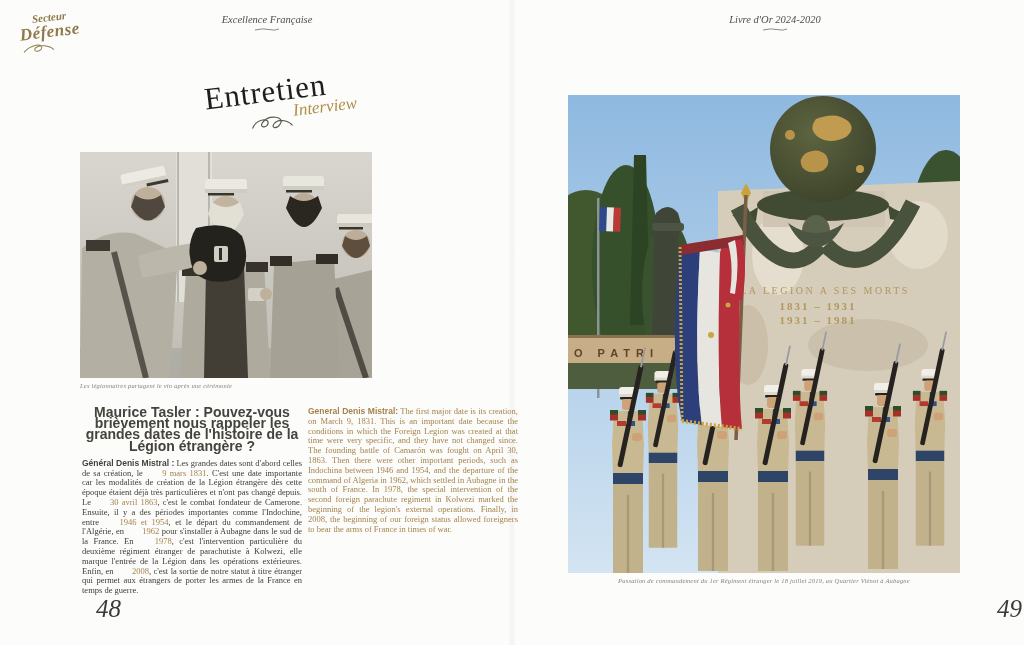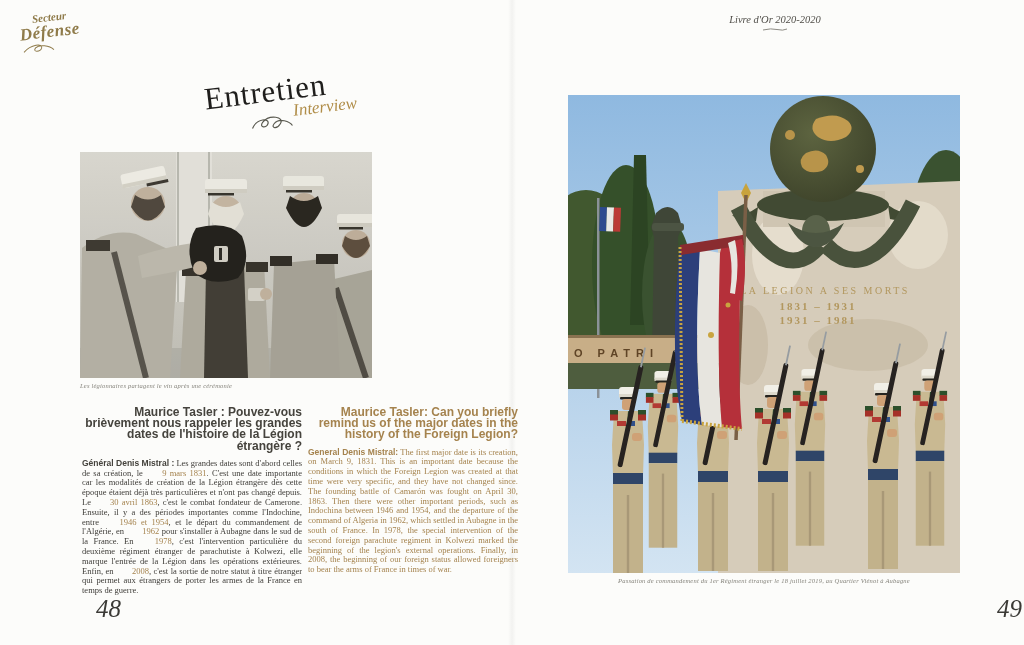--- a/index.html
+++ b/index.html
@@ -24,21 +24,21 @@
   .photo-right{left:568px;top:95px;width:392px;height:478px;}
   .photo-left svg,.photo-right svg{display:block;width:100%;height:100%;}
   .caption{font-style:italic;font-size:6.5px;color:#85837b;letter-spacing:.2px;}
   .caption-left{left:80px;top:382px;width:292px;}
   .caption-right{left:568px;top:577px;width:392px;text-align:center;}
 
   
   .col{line-height:9.8px;font-size:8.5px;text-align:justify;}
   .col-fr{left:82px;top:407px;width:220px;}
   .col-en{left:308px;top:407px;width:210px;color:#a5834e;}
-  .q{font-family:"Liberation Sans",sans-serif;font-weight:bold;font-size:12px;line-height:11.2px;margin:0 0 7px 0;text-align:right;}
+  .q{font-family:"Liberation Sans",sans-serif;font-weight:bold;font-size:14px;line-height:11.2px;margin:0 0 7px 0;text-align:center;}
   .q-fr{color:#45433d;}
   .q-en{color:#a5834e;}
   .speaker{font-family:"Liberation Sans",sans-serif;font-weight:bold;}
   .speaker-fr{color:#45433d;}
   .ans{margin:0;}
   .hl{color:#a5834e;margin-left:16px;}
 
   
   .pagenum{font-style:italic;font-size:25px;color:#3b3a36;margin-left:46px;}
   .pn-left{left:50px;top:595px;}
@@ -54,23 +54,29 @@
   <div class="abs gutter"></div>
 
   <div class="abs logo">
     <div class="l1">Secteur</div>
     <div class="l2">Défense</div>
     <svg width="34" height="12" viewBox="0 0 34 12">
       <path d="M2,8 C10,1 22,1 20,6 C18,10 10,9 14,5 C18,2 28,4 32,9" stroke="#8f7b4a" stroke-width="1" fill="none"></path>
     </svg>
   </div>
 
+  <div class="abs running" style="left:182px;top:14px;width:170px;">
+    <span>Excellence Française</span>
+    <svg class="flourish-dash" width="26" height="5" viewBox="0 0 26 5">
+      <path d="M1,3 Q9,1 15,2.5 Q21,4 25,2" stroke="#8d8b84" stroke-width="1" fill="none"></path>
+    </svg>
+  </div>
 
   <div class="abs running" style="left:690px;top:14px;width:170px;">
-    <span>Livre d'Or 2020-2020</span>
+    <span>Livre d'Or 2024-2020</span>
     <svg class="flourish-dash" width="26" height="5" viewBox="0 0 26 5">
       <path d="M1,3 Q9,1 15,2.5 Q21,4 25,2" stroke="#8d8b84" stroke-width="1" fill="none"></path>
     </svg>
   </div>
 
   <div class="abs title-fr">Entretien</div>
   <div class="abs title-en">Interview</div>
   <svg class="abs title-flourish" width="44" height="22" viewBox="0 0 44 22">
     <path d="M2,14 C8,4 20,6 18,11 C16,16 8,14 13,9 C20,2 36,6 30,13 C26,18 20,16 24,12 C30,6 40,12 42,16" stroke="#5a5a50" stroke-width="1.2" fill="none"></path>
   </svg>
@@ -138,21 +144,20 @@
     </svg>
   </div>
   <div class="abs caption caption-left">Les légionnaires partagent le vin après une cérémonie</div>
 
   <div class="abs col col-fr">
     <p class="q q-fr"><span class="speaker speaker-fr">Maurice Tasler :</span><span> Pouvez-vous brièvement nous rappeler les grandes dates de l'histoire de la Légion étrangère ?</span></p>
     <p class="ans"><span class="speaker speaker-fr">Général Denis Mistral :</span><span><span>  Les grandes dates sont d'abord celles de sa création, le </span><span class="hl">9 mars 1831</span><span>. C'est une date importante car les modalités de création de la Légion étrangère dès cette époque étaient déjà très particulières et n'ont pas changé depuis. Le </span><span class="hl">30 avril 1863</span><span>, c'est le combat fondateur de Camerone. Ensuite, il y a des périodes importantes comme l'Indochine, entre </span><span class="hl">1946 et 1954</span><span>, et le départ du commandement de l'Algérie, en </span><span class="hl">1962</span><span> pour s'installer à Aubagne dans le sud de la France. En </span><span class="hl">1978</span><span>, c'est l'intervention particulière du deuxième régiment étranger de parachutiste à Kolwezi, elle marque l'entrée de la Légion dans les opérations extérieures. Enfin, en </span><span class="hl">2008</span><span>, c'est la sortie de notre statut à titre étranger qui permet aux étrangers de porter les armes de la France en temps de guerre.</span></span></p>
   </div>
 
   <div class="abs col col-en">
-    <p class="q q-en"><span class="speaker">Maurice Tasler:</span><span> Can you briefly remind us of the major dates in the history of the Foreign Legion?</span></p>
     <p class="ans"><span class="speaker">General Denis Mistral:</span><span>  The first major date is its creation, on March 9, 1831. This is an important date because the conditions in which the Foreign Legion was created at that time were very specific, and they have not changed since. The founding battle of Camarón was fought on April 30, 1863. Then there were other important periods, such as Indochina between 1946 and 1954, and the departure of the command of Algeria in 1962, which settled in Aubagne in the south of France. In 1978, the special intervention of the second foreign parachute regiment in Kolwezi marked the beginning of the legion's external operations. Finally, in 2008, the beginning of our foreign status allowed foreigners to bear the arms of France in times of war.</span></p>
   </div>
 
   <div class="abs photo-right">
     <svg viewBox="0 0 392 478" preserveAspectRatio="none">
       <defs>
         <linearGradient id="skyg" x1="0" y1="0" x2="0" y2="1">
           <stop offset="0" stop-color="#8fb9e0"></stop>
             <stop offset="1" stop-color="#d3e4f2"></stop>
         </linearGradient>

